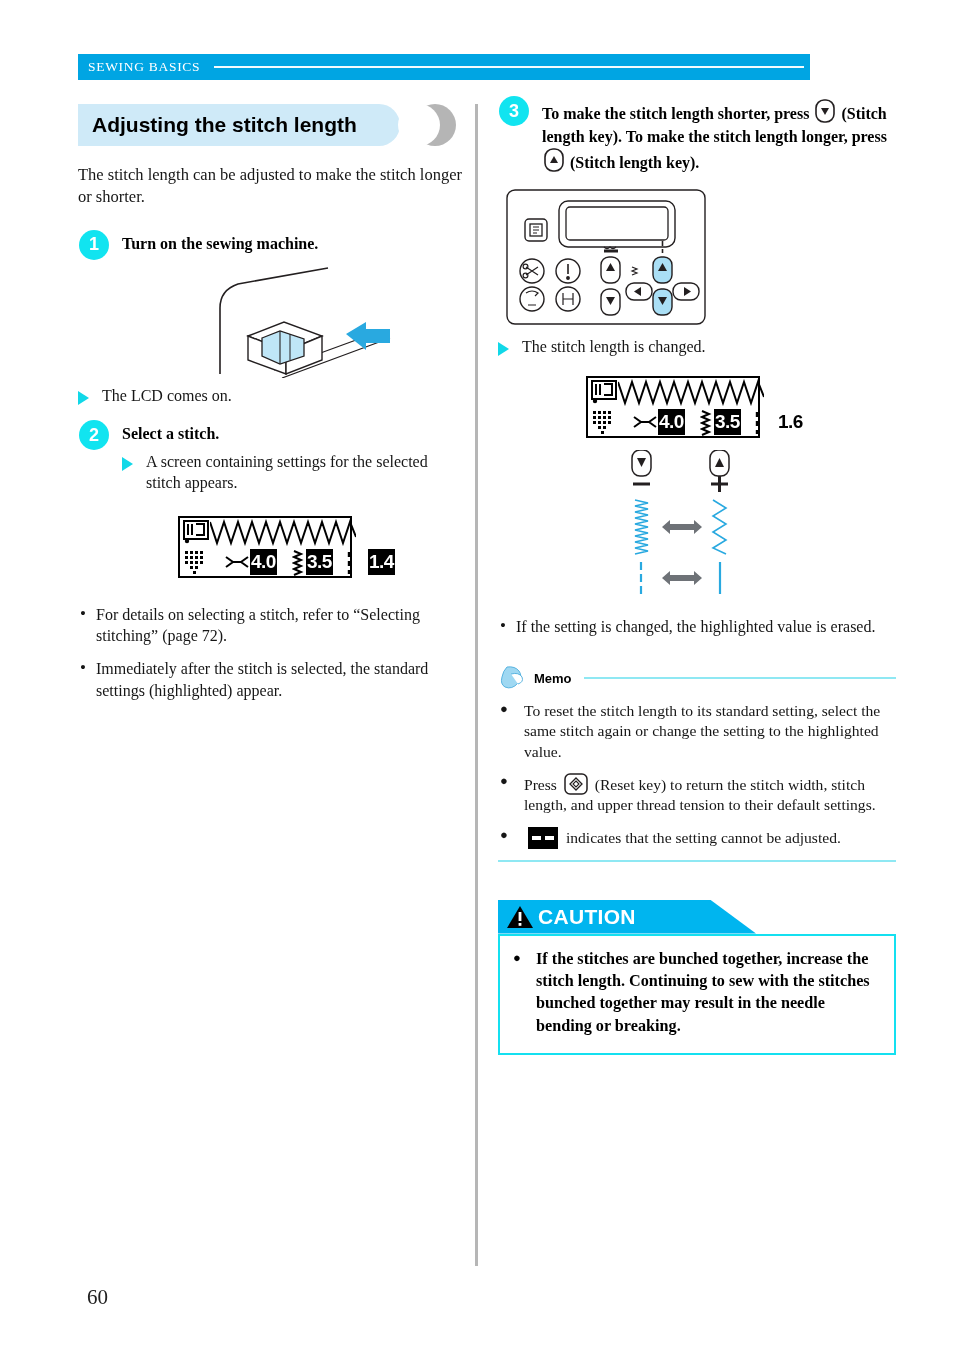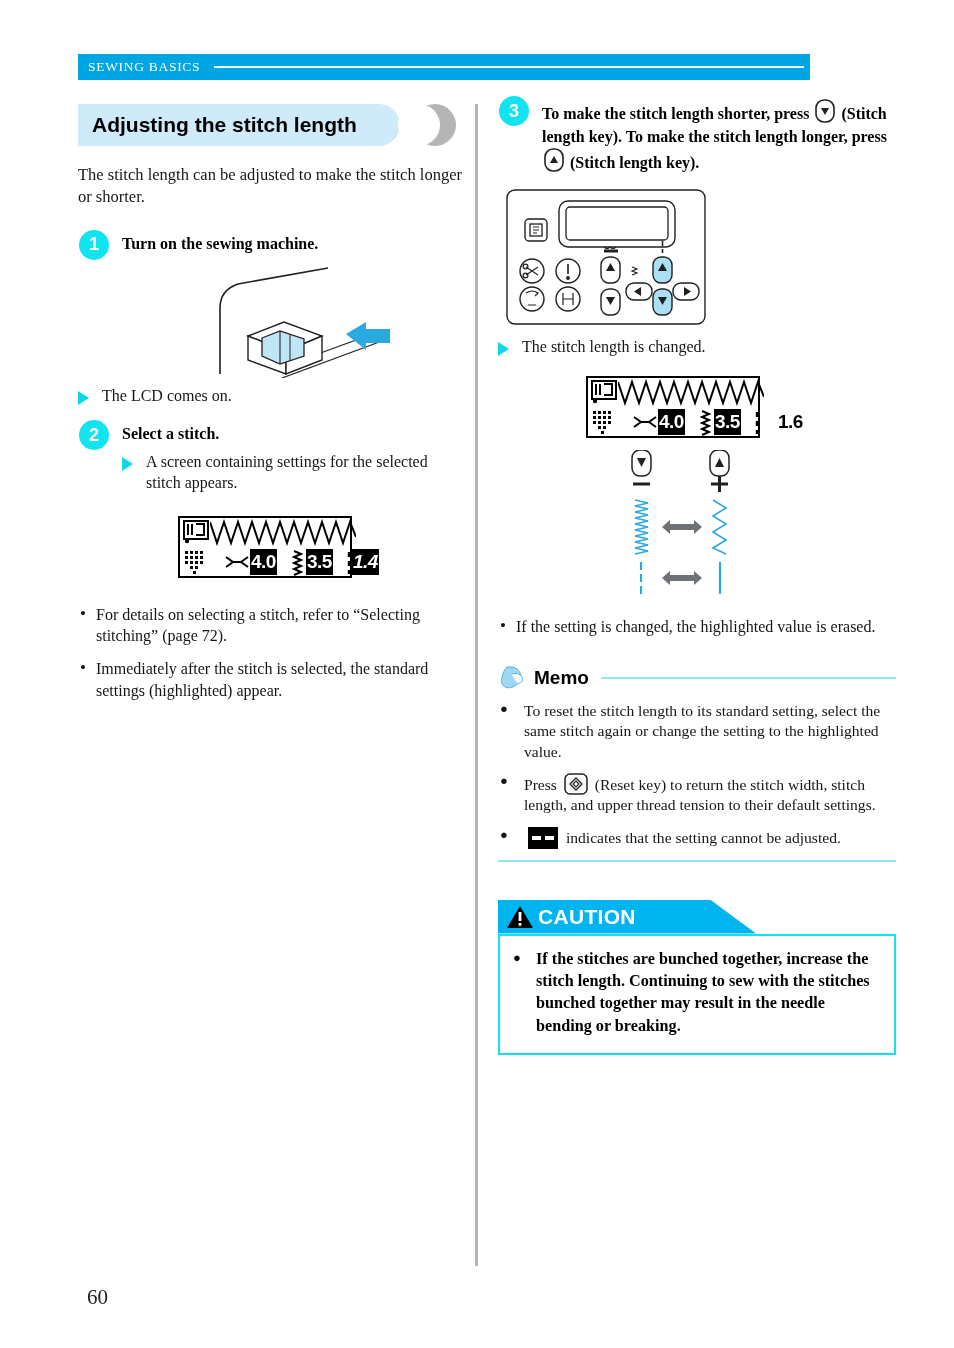--- a/index.html
+++ b/index.html
@@ -135,21 +135,21 @@
 
   
   .cmp-fig { margin: 12px 0 10px 120px; }
 
   
   .memo { margin-top: 26px; }
   .memo-head { position: relative; height: 30px; display: flex; align-items: center; }
   .memo-icon { width: 30px; height: 26px; margin-right: 6px; }
   .memo-title {
     font-family: "Liberation Sans", sans-serif;
-    font-size: 19px; font-weight: bold; color: #000;
+    font-size: 13px; font-weight: bold; color: #000;
   }
   .memo-rule { flex: 1; height: 2px; background: #8fe8f3; margin-left: 12px; }
   .memo-list { margin-top: 8px; }
   .memo-item {
     position: relative; padding-left: 26px;
     font-size: 15.6px; line-height: 1.30; color: #161616;
     margin-bottom: 11px;
   }
   .memo-item::before {
     content: "●"; position: absolute; left: 2px; top: 0; font-size: 13px;
@@ -303,21 +303,21 @@
             <path d="M8 6 L16 6" stroke="#000" stroke-width="2"></path>
           </svg>
           <span class="val hi" style="left:70px;">4.0</span>
           <svg class="lcd-seg-zig" style="left:112px;" width="12" height="26" viewBox="0 0 12 26">
             <polyline points="2,1 9,4 2,7 9,10 2,13 9,16 2,19 9,22 2,25" fill="none" stroke="#000" stroke-width="2"></polyline>
           </svg>
           <span class="val hi" style="left:126px;">3.5</span>
           <svg class="lcd-seg-dash" style="left:166px;" width="6" height="24" viewBox="0 0 6 24">
             <path d="M3 1 L3 6 M3 10 L3 15 M3 19 L3 23" stroke="#000" stroke-width="2.4"></path>
           </svg>
-          <span class="val hi" style="left:172px;font-style:italic;">1.4</span>
+          <span class="val hi" style="left:188px;">1.4</span>
         </div>
       </div>
     </div>
 
     <div class="bullets" style="margin-top:26px;">
       <div class="bullet">For details on selecting a stitch, refer to “Selecting stitching” (page 72).</div>
       <div class="bullet">Immediately after the stitch is selected, the standard settings (highlighted) appear.</div>
     </div>
   </div>
 

